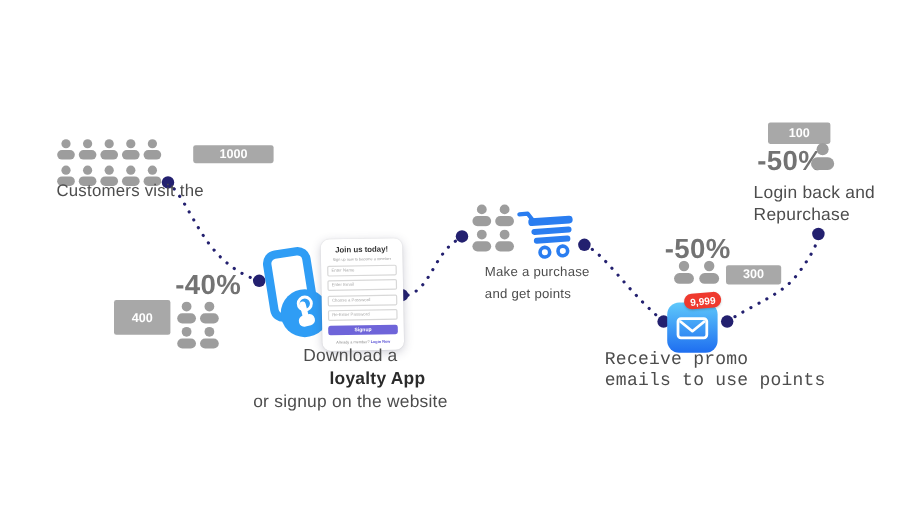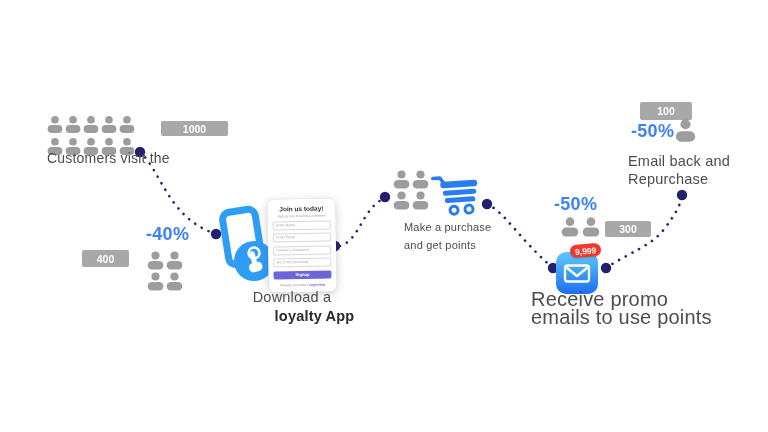--- a/index.html
+++ b/index.html
@@ -16,21 +16,21 @@
   .person{width:100%;height:100%;fill:#9d9d9d;display:block;}
   
   .caption{color:#4d4d4d;font-size:14px;line-height:17.5px;letter-spacing:.2px;}
   .caption b{color:#2b2b2b;font-weight:700;padding-left:45px;}
   
   .badge{
     background:#a8a8a8;color:#ffffff;font-weight:700;font-size:10.5px;
     display:flex;align-items:center;justify-content:center;border-radius:2px;
   }
   
-  .drop{color:#3b82f6;font-weight:800;font-size:18px;letter-spacing:.3px;}
+  .drop{color:#737373;font-weight:800;font-size:23px;letter-spacing:.3px;}
   
   .phone-body{
     width:26px;height:46px;background:#ffffff;border:7px solid #2f9df5;
     border-radius:11px;transform:rotate(-9deg);
   }
   .tap-circle{
     width:40px;height:40px;border-radius:50%;background:#2f9df5;
     display:flex;align-items:center;justify-content:center;
   }
   
@@ -128,21 +128,21 @@
         <circle cx="10" cy="5.1" r="4.8"></circle>
         <rect x="0.8" y="11.6" width="18.4" height="10" rx="5"></rect>
       </svg>
     </div>
   <div class="abs content badge" style="left:123px;top:121px;width:67px;height:15px;margin-left:38px;">1000</div>
   <div class="abs content caption" style="left:47px;top:150px;">
     <div>Customers visit the</div>
   </div>
 
   <div class="abs content drop" style="left:146px;top:224px;">-40%</div>
-  <div class="abs content badge" style="left:82px;top:250px;width:47px;height:17px;">400</div>
+  <div class="abs content badge" style="left:95px;top:250px;width:47px;height:29px;">400</div>
   <div class="abs content people-grid" style="left:147px;top:251px;grid-template-columns:repeat(2,17px);grid-auto-rows:19px;column-gap:2px;row-gap:2px;">
       <svg class="person" viewBox="0 0 20 22">
         <circle cx="10" cy="5.1" r="4.8"></circle>
         <rect x="0.8" y="11.6" width="18.4" height="10" rx="5"></rect>
       </svg>
       <svg class="person" viewBox="0 0 20 22">
         <circle cx="10" cy="5.1" r="4.8"></circle>
         <rect x="0.8" y="11.6" width="18.4" height="10" rx="5"></rect>
       </svg>
       <svg class="person" viewBox="0 0 20 22">
@@ -177,20 +177,21 @@
     <div class="form-footer">
       <span>Already a member?</span>
       <span class="link">Login Now</span>
     </div>
   </div>
 
   <div class="abs content caption" style="left:206px;top:288px;width:172px;text-align:center;line-height:19px;font-size:14.5px;">
     <div>
       <span>Download a </span><b>loyalty App</b>
     </div>
+    <div>or signup on the website</div>
   </div>
 
   <div class="abs content people-grid" style="left:393px;top:170px;grid-template-columns:repeat(2,17px);grid-auto-rows:19px;column-gap:2px;row-gap:2px;">
       <svg class="person" viewBox="0 0 20 22">
         <circle cx="10" cy="5.1" r="4.8"></circle>
         <rect x="0.8" y="11.6" width="18.4" height="10" rx="5"></rect>
       </svg>
       <svg class="person" viewBox="0 0 20 22">
         <circle cx="10" cy="5.1" r="4.8"></circle>
         <rect x="0.8" y="11.6" width="18.4" height="10" rx="5"></rect>
@@ -231,31 +232,31 @@
       </svg>
     </div>
   <div class="abs content badge" style="left:605px;top:221px;width:46px;height:16px;">300</div>
   <div class="abs content mail-icon" style="left:556px;top:252px;">
     <svg width="42" height="42" viewBox="0 0 42 42">
       <rect x="9" y="13.5" width="24" height="16" rx="2.5" fill="none" stroke="#ffffff" stroke-width="2.3"></rect>
       <path d="M10.5,15.5 L21,24 L31.5,15.5" fill="none" stroke="#ffffff" stroke-width="2.3" stroke-linejoin="round"></path>
     </svg>
     <div class="notif-badge">9,999</div>
   </div>
-  <div class="abs content caption" style="left:531px;top:291px;font-size:20px;">
+  <div class="abs content caption" style="left:504px;top:291px;font-size:15px;font-family:Liberation Mono, monospace;">
     <div>Receive promo</div>
     <div>emails to use points</div>
   </div>
 
   <div class="abs content badge" style="left:640px;top:102px;width:52px;height:18px;">100</div>
   <div class="abs content drop" style="left:631px;top:121px;">-50%</div>
   <div class="abs content people-grid" style="left:675px;top:118px;grid-template-columns:repeat(1,21px);grid-auto-rows:25px;">
       <svg class="person" viewBox="0 0 20 22">
         <circle cx="10" cy="5.1" r="4.8"></circle>
         <rect x="0.8" y="11.6" width="18.4" height="10" rx="5"></rect>
       </svg>
     </div>
   <div class="abs content caption" style="left:628px;top:153px;font-size:14.5px;">
-    <div>Email back and</div>
+    <div>Login back and</div>
     <div>Repurchase</div>
   </div>
 
 </div>
 
 </body></html>

